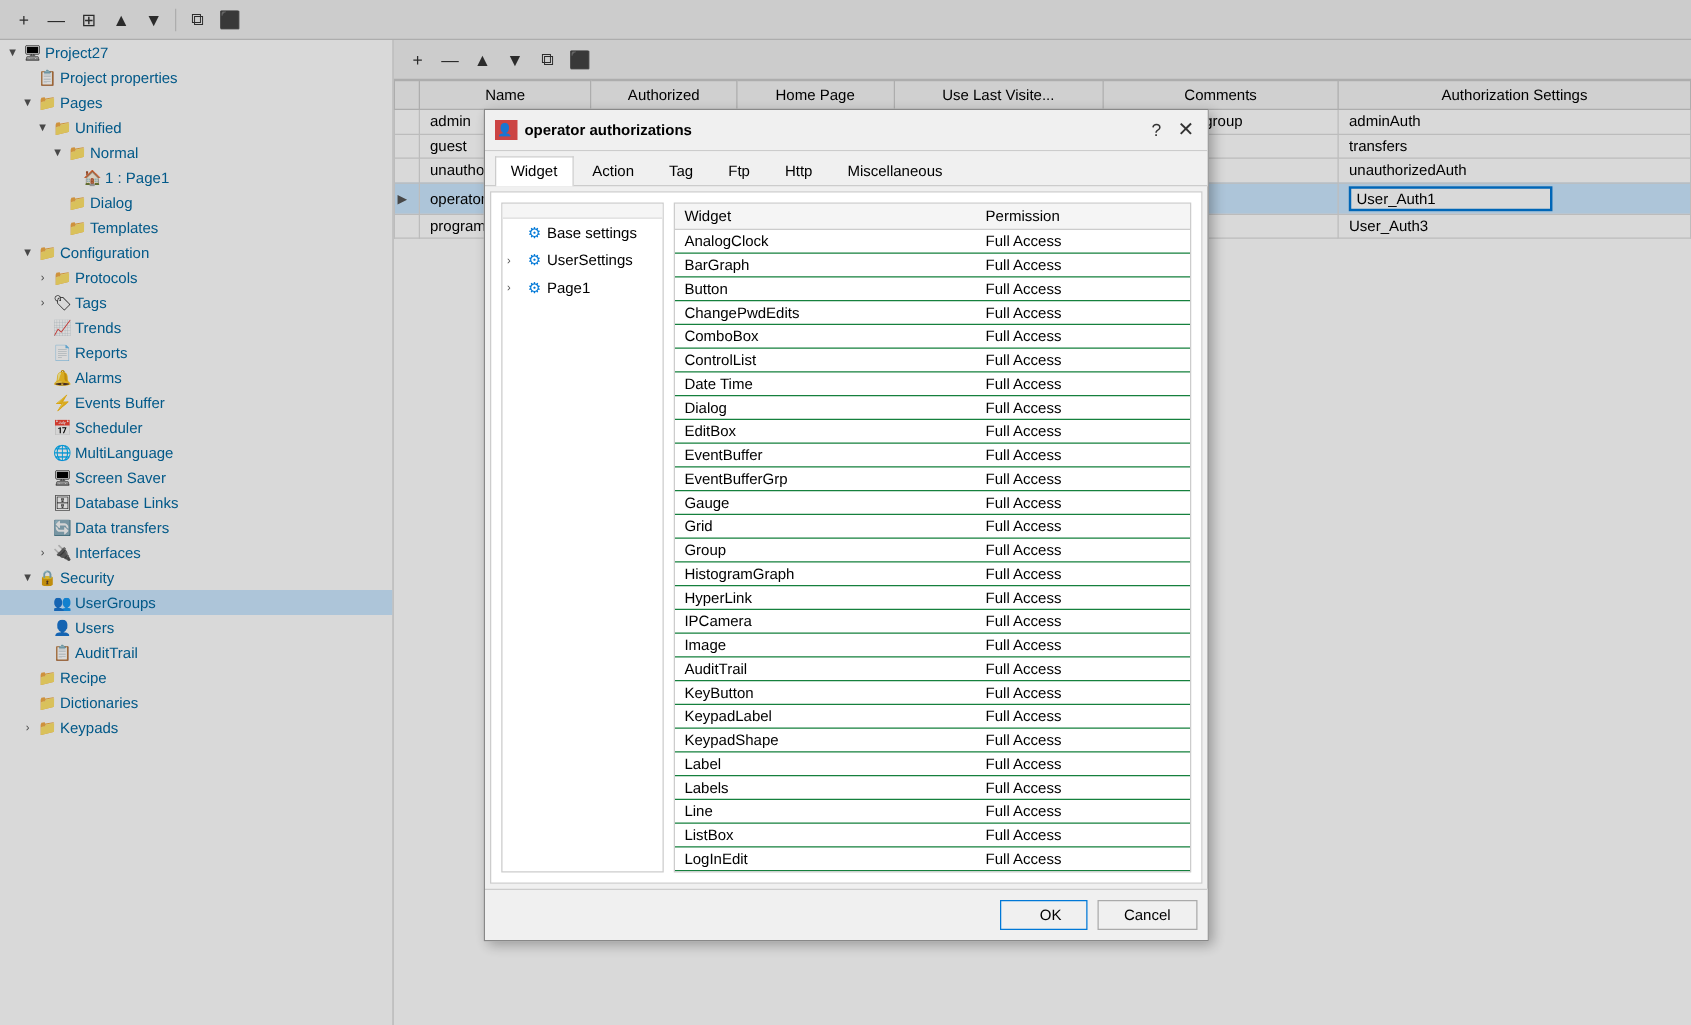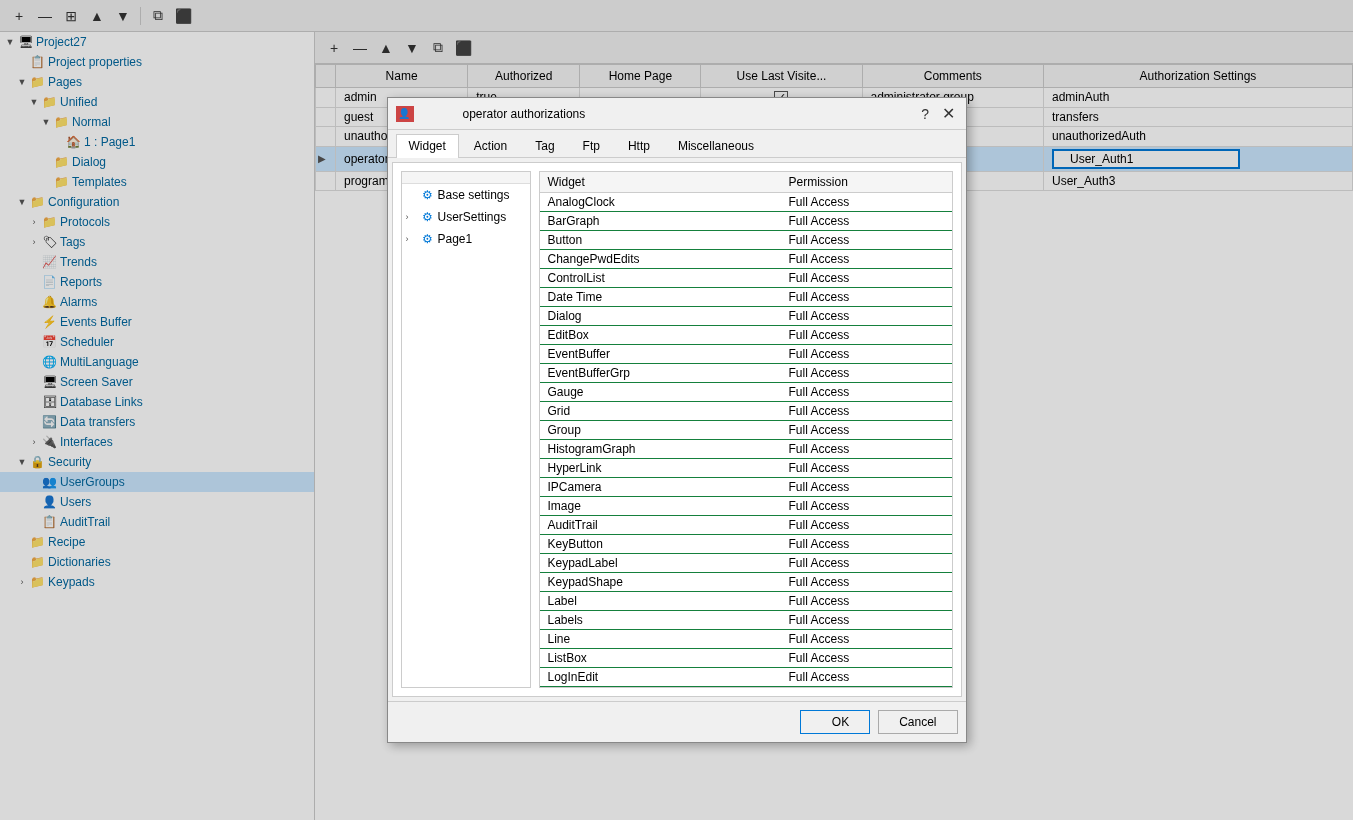--- a/index.html
+++ b/index.html
@@ -117,22 +117,22 @@
     }
     .checkbox-icon {
       width: 14px; height: 14px;
       border: 1px solid #555;
       display: inline-flex; align-items: center; justify-content: center;
       background: white;
       font-size: 11px;
     }
     .auth-settings-input {
       border: 2px solid #0078d7;
-      padding: 1px 16px;
-      width: 188px;
+      padding: 1px 4px;
+      width: 163px;
       font-size: 12px;
       outline: none;
     }
     
     
     .modal-overlay {
       position: fixed;
       top: 0; left: 0; right: 0; bottom: 0;
       background: rgba(0,0,0,0.15);
       display: flex;
@@ -163,21 +163,21 @@
       display: flex;
       align-items: center;
       gap: 6px;
     }
     .modal-title-icon {
       width: 16px; height: 16px;
       background: #d44;
       display: inline-flex; align-items: center; justify-content: center;
       font-size: 10px; color: white;
     }
-    .modal-title-text { font-size: 12px; font-weight: normal; margin-left: 43px; }
+    .modal-title-text { font-size: 12px; font-weight: bold; }
     .modal-controls {
       display: flex;
       align-items: center;
       gap: 6px;
     }
     .modal-control-btn {
       width: 18px; height: 18px;
       display: flex; align-items: center; justify-content: center;
       cursor: pointer;
       font-size: 14px; color: #333;
@@ -598,20 +598,24 @@
               </tr>
               <tr>
                 <td>Button</td>
                 <td>Full Access</td>
               </tr>
               <tr>
                 <td>ChangePwdEdits</td>
                 <td>Full Access</td>
               </tr>
               <tr>
+                <td>ComboBox</td>
+                <td>Full Access</td>
+              </tr>
+              <tr>
                 <td>ControlList</td>
                 <td>Full Access</td>
               </tr>
               <tr>
                 <td>Date Time</td>
                 <td>Full Access</td>
               </tr>
               <tr>
                 <td>Dialog</td>
                 <td>Full Access</td>

